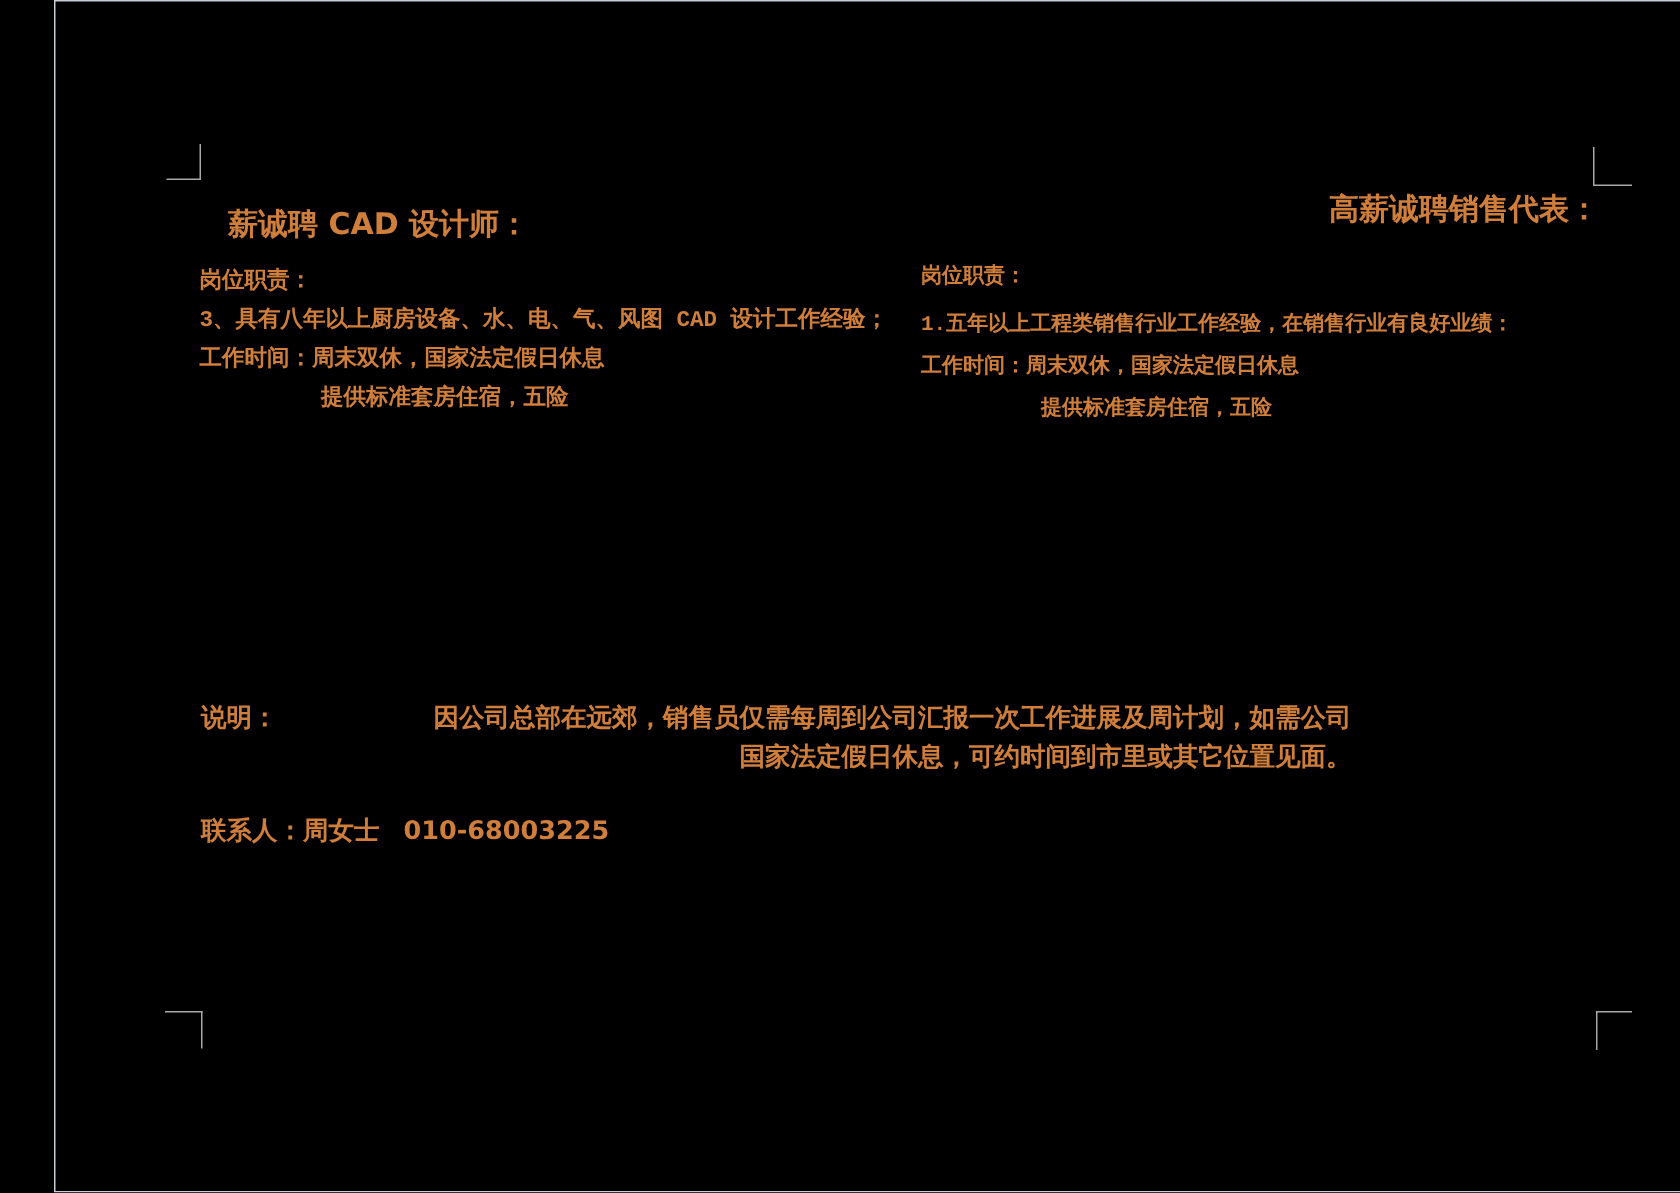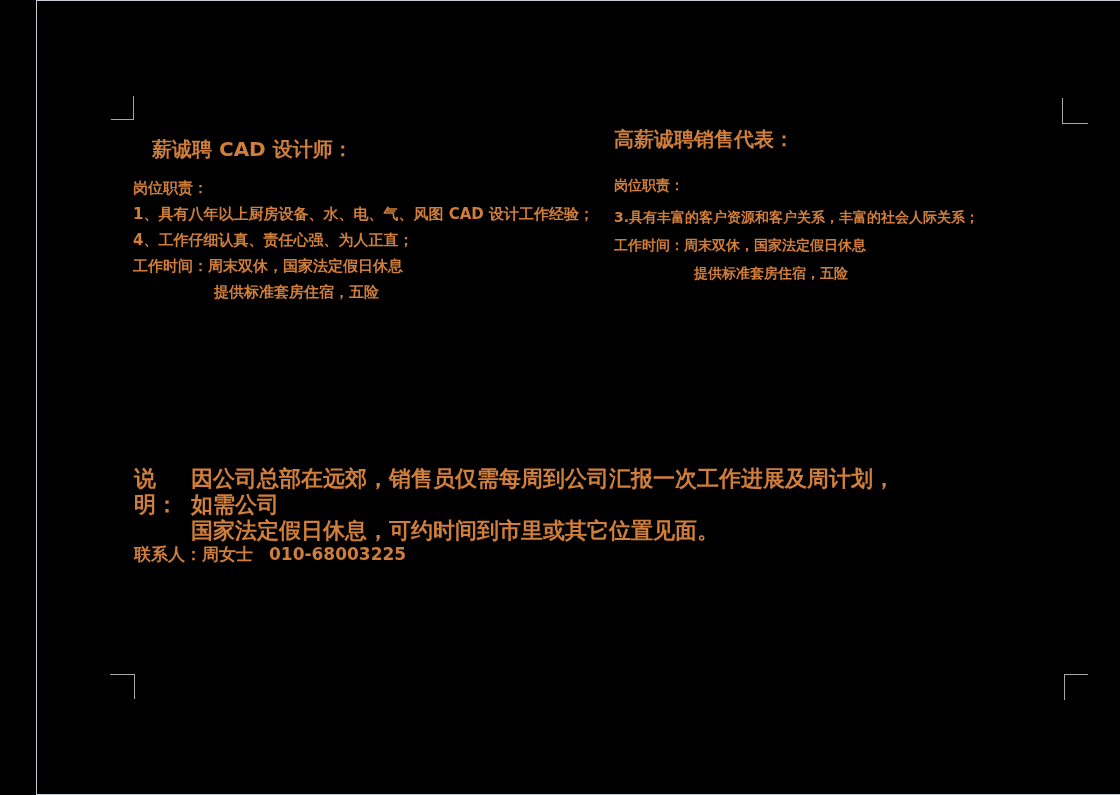--- a/index.html
+++ b/index.html
@@ -18,64 +18,63 @@
 
   
   .crop-mark { position:absolute; }
   .crop-tl { left:74px;  top:95px;  width:22px; height:23px; border-right:1px solid #A8A8A8; border-bottom:1px solid #A8A8A8; }
   .crop-tr { left:1025px; top:97px; width:25px; height:25px; border-left:1px solid #A8A8A8;  border-bottom:1px solid #A8A8A8; }
   .crop-bl { left:73px;  top:673px; width:24px; height:24px; border-top:1px solid #A8A8A8;   border-right:1px solid #A8A8A8; }
   .crop-br { left:1027px; top:673px; width:23px; height:25px; border-top:1px solid #A8A8A8;  border-left:1px solid #A8A8A8; }
 
   .job { position:absolute; }
   .job-title { font-size:20px; line-height:24px; margin:0; }
-  .line { margin:0; }
+  .line { margin:0;font-family:Liberation Mono, monospace; }
 
   .job-left { left:96px; top:136px; width:460px; }
   .job-left .job-title { margin:0 0 16px 19px; }
   .job-left .line { font-size:15px; line-height:22px; margin-bottom:4px; white-space:nowrap; }
   .job-left .benefit { padding-left:81px; }
 
   .job-right { left:577px; top:126px; width:452px; }
-  .job-right .job-title { margin:0 0 23px 0; }
+  .job-right .job-title { margin:0 0 23px 0;text-align:right; }
   .job-right .line { font-size:14px; line-height:22px; margin-bottom:6px; }
   .job-right .section-label { margin-bottom:10px; }
   .job-right .benefit { padding-left:80px; }
 
-  .note { position:absolute; left:97px; top:465px; display:flex; font-size:22px; line-height:26px; }
+  .note { position:absolute; left:97px; top:465px; display:flex; font-size:17px; line-height:26px; }
   .note-label { width:57px; flex:none; }
   .note-lines { width:710px; }
-  .note-lines p { margin:0; }
+  .note-lines p { margin:0;text-align:right; }
 
   .contact { position:absolute; left:97px; top:540px; font-size:17px; line-height:26px; white-space:nowrap; }
   .contact .phone { margin-left:16px; }
 </style>
 </head>
 <body>
 
 <div class="page">
 
   <div class="crop-mark crop-tl"></div>
   <div class="crop-mark crop-tr"></div>
   <div class="crop-mark crop-bl"></div>
   <div class="crop-mark crop-br"></div>
 
   <section class="job job-left">
     <h1 class="job-title">薪诚聘 CAD 设计师：</h1>
     <p class="line section-label">岗位职责：</p>
-    <p class="line">1、具有八年以上厨房设备、水、电、气、风图 CAD 设计工作经验；</p>
-    <p class="line">4、工作仔细认真、责任心强、为人正直；</p>
+    <p class="line">3、具有八年以上厨房设备、水、电、气、风图 CAD 设计工作经验；</p>
     <p class="line">工作时间：周末双休，国家法定假日休息</p>
     <p class="line benefit">提供标准套房住宿，五险</p>
   </section>
 
   <section class="job job-right">
     <h1 class="job-title">高薪诚聘销售代表：</h1>
     <p class="line section-label">岗位职责：</p>
-    <p class="line">3.具有丰富的客户资源和客户关系，丰富的社会人际关系；</p>
+    <p class="line">1.五年以上工程类销售行业工作经验，在销售行业有良好业绩：</p>
     <p class="line">工作时间：周末双休，国家法定假日休息</p>
     <p class="line benefit">提供标准套房住宿，五险</p>
   </section>
 
   <section class="note">
     <span class="note-label">说明：</span>
     <div class="note-lines">
       <p>因公司总部在远郊，销售员仅需每周到公司汇报一次工作进展及周计划，如需公司</p>
       <p>国家法定假日休息，可约时间到市里或其它位置见面。</p>
     </div>

